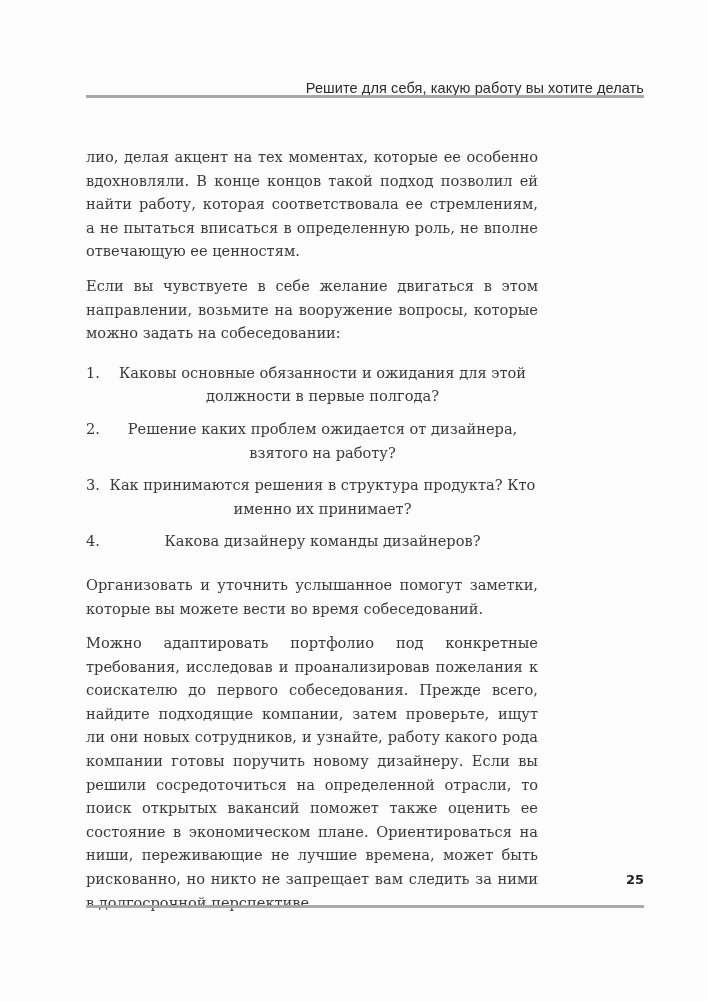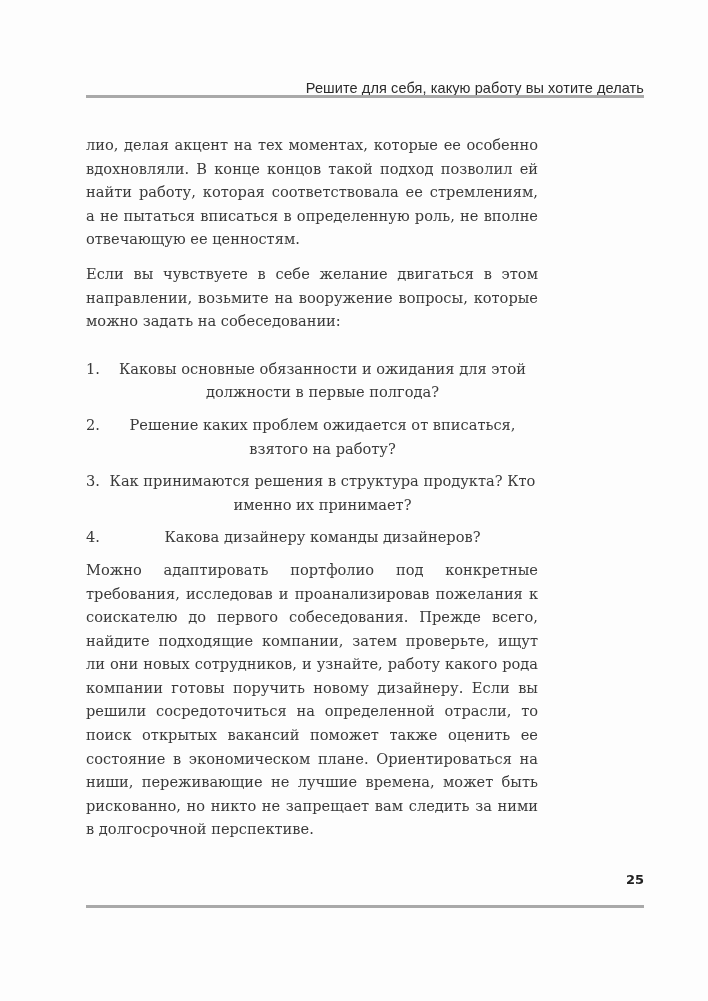--- a/index.html
+++ b/index.html
@@ -77,39 +77,40 @@
       color: #222222;
     }
   </style>
 </head>
 <body>
 
 <div class="running-header">Решите для себя, какую работу вы хотите делать</div>
 <div class="rule top"></div>
 
 <div class="content" lang="ru">
-  <p style="hyphens:auto;">лио, делая акцент на тех моментах, которые ее особенно вдохновляли. В конце концов такой подход позволил ей найти работу, которая соответствовала ее стремлениям, а не пытаться вписаться в определенную роль, не вполне отвечающую ее ценностям.</p>
-  <p style="hyphens:auto; margin-bottom:24px;">Если вы чувствуете в себе желание двигаться в этом направлении, возьмите на вооружение вопросы, которые можно задать на собеседовании:</p>
+  <p style="hyphens:auto;margin-top:12px;">лио, делая акцент на тех моментах, которые ее особенно вдохновляли. В конце концов такой подход позволил ей найти работу, которая соответствовала ее стремлениям, а не пытаться вписаться в определенную роль, не вполне отвечающую ее ценностям.</p>
+  <p style="hyphens:auto; margin-bottom:16px;">Если вы чувствуете в себе желание двигаться в этом направлении, возьмите на вооружение вопросы, которые можно задать на собеседовании:</p>
 
   <ol class="q-list">
     <li>
       <span class="num">1.</span>
       <span class="txt">Каковы основные обязанности и ожидания для этой должности в первые полгода?</span>
     </li>
     <li>
       <span class="num">2.</span>
-      <span class="txt">Решение каких проблем ожидается от вписаться, взятого на работу?</span>
+      <span class="txt">Решение каких проблем ожидается от дизайнера, взятого на работу?</span>
     </li>
     <li>
       <span class="num">3.</span>
       <span class="txt">Как принимаются решения в структура продукта? Кто именно их принимает?</span>
     </li>
     <li>
       <span class="num">4.</span>
       <span class="txt">Какова дизайнеру команды дизайнеров?</span>
     </li>
   </ol>
 
+  <p class="after-list" style="hyphens:auto;">Организовать и уточнить услышанное помогут заметки, которые вы можете вести во время собеседований.</p>
   <p style="hyphens:auto;">Можно адаптировать портфолио под конкретные требования, исследовав и проанализировав пожелания к соискателю до первого собеседования. Прежде всего, найдите подходящие компании, затем проверьте, ищут ли они новых сотрудников, и узнайте, работу какого рода компании готовы поручить новому дизайнеру. Если вы решили сосредоточиться на определенной отрасли, то поиск открытых вакансий поможет также оценить ее состояние в экономическом плане. Ориентироваться на ниши, переживающие не лучшие времена, может быть рискованно, но никто не запрещает вам следить за ними в долгосрочной перспективе.</p>
 </div>
 
 <div class="page-number">25</div>
 <div class="rule bottom"></div>
 
 </body></html>

